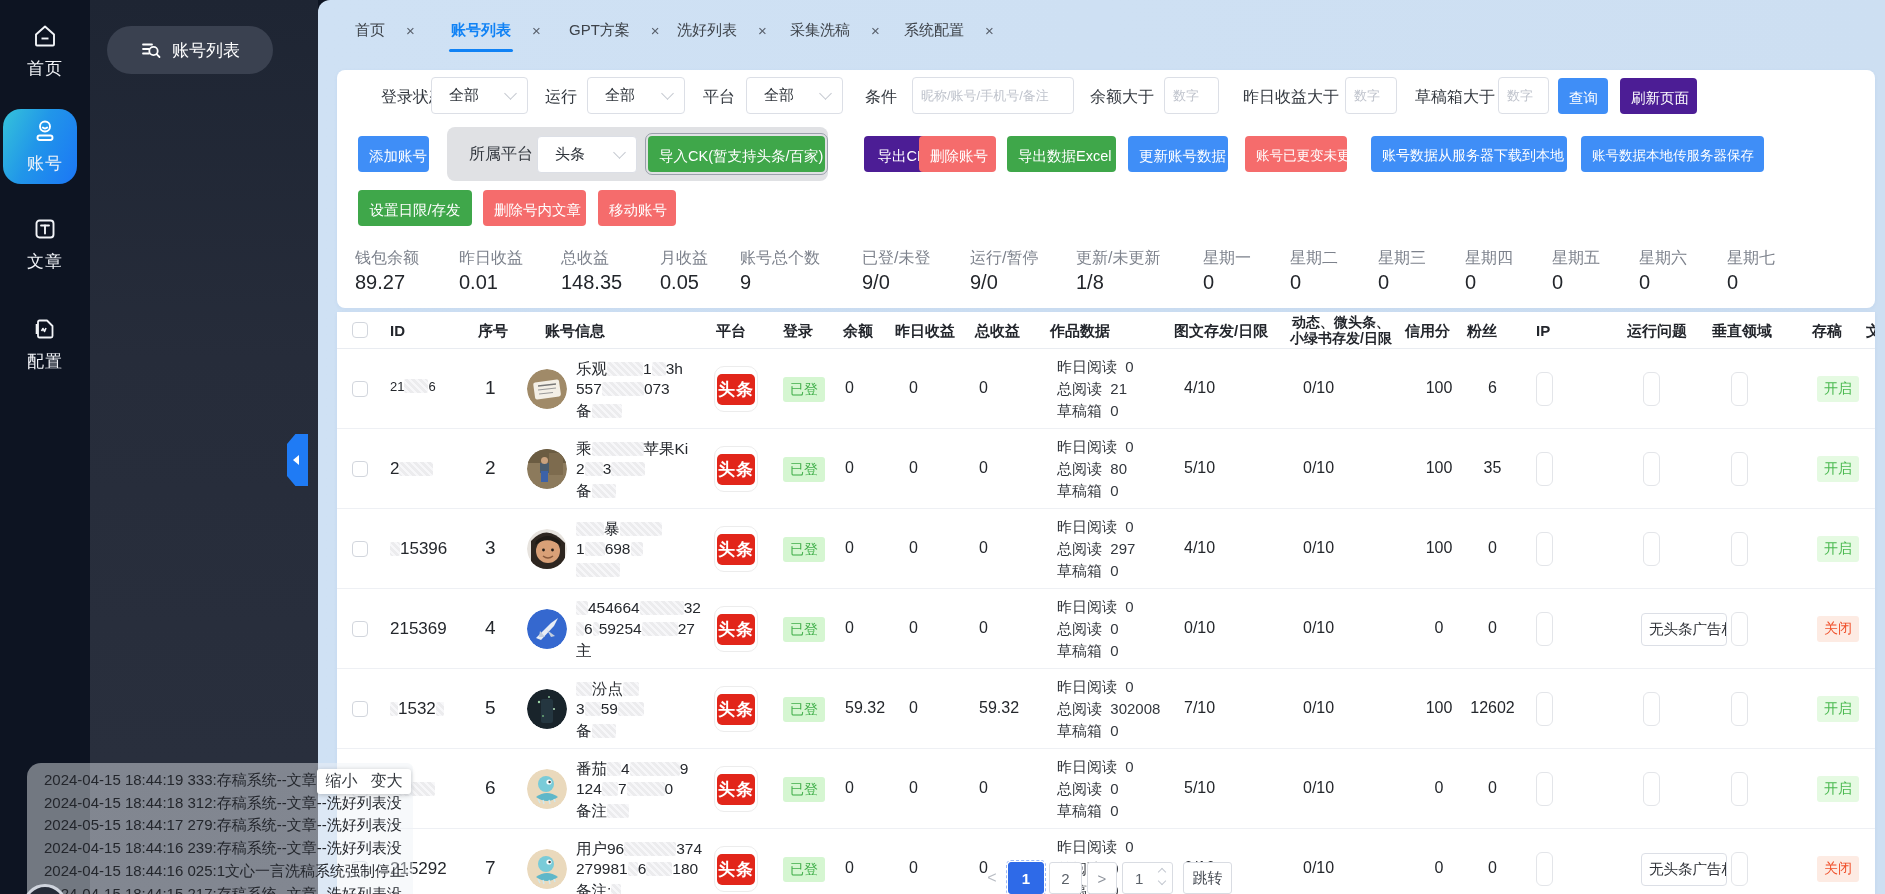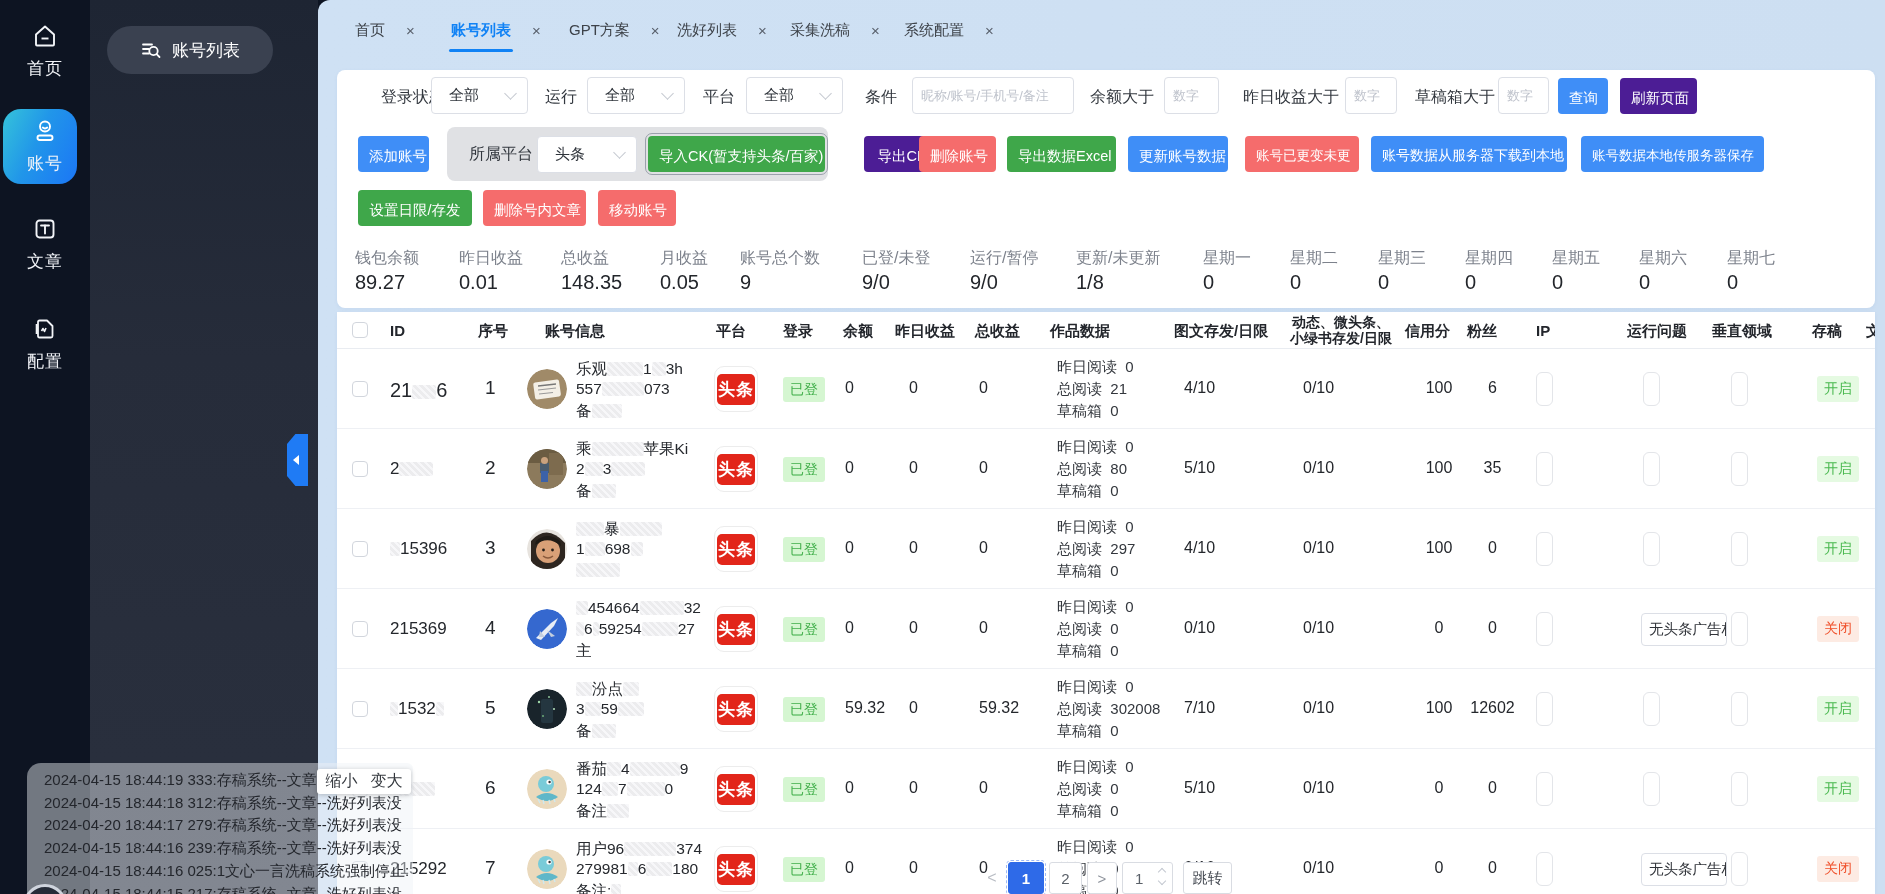--- a/index.html
+++ b/index.html
@@ -240,21 +240,21 @@
           <span class="sval">头条</span>
           <span class="chev"></span>
         </div>
         <button class="btn btn-green import-ck" style="left:201px; top:9px; width:177px;">导入CK(暂支持头条/百家)</button>
       </div>
       <div id="actions-row1">
           <button class="btn btn-yellow" style="left: 527px; top: 66px; width: 76px;">导出CK</button>
           <button class="btn btn-red" style="left: 582px; top: 66px; width: 77px;">删除账号</button>
           <button class="btn btn-green" style="left: 670px; top: 66px; width: 109px;">导出数据Excel</button>
           <button class="btn btn-blue" style="left: 791px; top: 66px; width: 100px;">更新账号数据</button>
-          <button class="btn btn-red" style="left: 908px; top: 66px; width: 114px; font-size: 13.5px;">账号已更变未更</button>
+          <button class="btn btn-red" style="left: 908px; top: 66px; width: 102px; font-size: 13.5px;">账号已更变未更</button>
           <button class="btn btn-blue" style="left: 1034px; top: 66px; width: 196px; font-size: 14px;">账号数据从服务器下载到本地</button>
           <button class="btn btn-blue" style="left: 1244px; top: 66px; width: 183px; font-size: 13.5px;">账号数据本地传服务器保存</button>
         </div>
       <div id="actions-row2">
           <button class="btn btn-green" style="left: 21px; top: 120px; width: 114px;">设置日限/存发</button>
           <button class="btn btn-red" style="left: 146px; top: 120px; width: 103px;">删除号内文章</button>
           <button class="btn btn-red" style="left: 261px; top: 120px; width: 78px;">移动账号</button>
         </div>
       <div id="stats-holder">
           <div class="stat-label" style="left: 18px;">钱包余额</div>
@@ -311,21 +311,21 @@
             <div class="th" style="left: 1199px;">IP</div>
             <div class="th" style="left: 1290px;">运行问题</div>
             <div class="th" style="left: 1375px;">垂直领域</div>
             <div class="th" style="left: 1475px;">存稿</div>
             <div class="th" style="left: 1529px;">文</div>
           </div>
       </div>
       <div id="tbody-holder">
           <div class="trow" style="top: 37px;">
             <span class="ckbox" style="top:32px;"></span>
-            <span class="cell" style="left:53px; top:30px; font-size:20px;"><span>21</span><span class="censor" style="width:24px"></span><span>6</span></span>
+            <span class="cell" style="left:53px; top:30px; font-size:13px;"><span>21</span><span class="censor" style="width:24px"></span><span>6</span></span>
             <span class="cell" style="left:148px; top:28px; font-size:19px;">1</span>
             <span class="avatar" style="top:20px;"><svg width="40" height="40" viewBox="0 0 40 40">
                 <circle cx="20" cy="20" r="20" fill="#a08a68"></circle>
                 <rect x="7" y="12" width="26" height="17" rx="2" fill="#f3efe6" transform="rotate(-8 20 20)"></rect>
                 <line x1="11" y1="17" x2="29" y2="15" stroke="#777" stroke-width="1.4"></line>
                 <line x1="11" y1="21" x2="29" y2="19" stroke="#999" stroke-width="1.2"></line>
                 <line x1="12" y1="25" x2="26" y2="23.5" stroke="#999" stroke-width="1.2"></line>
               </svg></span>
             <span class="nameline" style="top:10px;"><span>乐观</span><span class="censor" style="width:36px"></span><span>1</span><span class="censor" style="width:14px"></span><span>3h</span></span>
             <span class="nameline" style="top:31px;"><span>557</span><span class="censor" style="width:42px"></span><span>073</span></span>
@@ -558,21 +558,21 @@
   </div>
 
   <div class="handle">
     <span class="arr"></span>
   </div>
 
   <div class="log">
       <div id="log-holder">
         <div class="log-line" style="top: 8px;">2024-04-15 18:44:19 333:存稿系统--文章--洗好列表没</div>
         <div class="log-line" style="top: 30.7px;">2024-04-15 18:44:18 312:存稿系统--文章--洗好列表没</div>
-        <div class="log-line" style="top: 53.4px;">2024-04-20 18:44:17 279:存稿系统--文章--洗好列表没</div>
+        <div class="log-line" style="top: 53.4px;">2024-05-15 18:44:17 279:存稿系统--文章--洗好列表没</div>
         <div class="log-line" style="top: 76.1px;">2024-04-15 18:44:16 239:存稿系统--文章--洗好列表没</div>
         <div class="log-line" style="top: 98.8px;">2024-04-15 18:44:16 025:1文心一言洗稿系统强制停止:</div>
         <div class="log-line" style="top: 121.5px;">2024-04-15 18:44:15 217:存稿系统--文章--洗好列表没</div>
       </div>
     </div>
   <div class="tooltip">
     <span>缩小</span>
     <span>变大</span>
   </div>
   <div class="corner-icon"></div>

